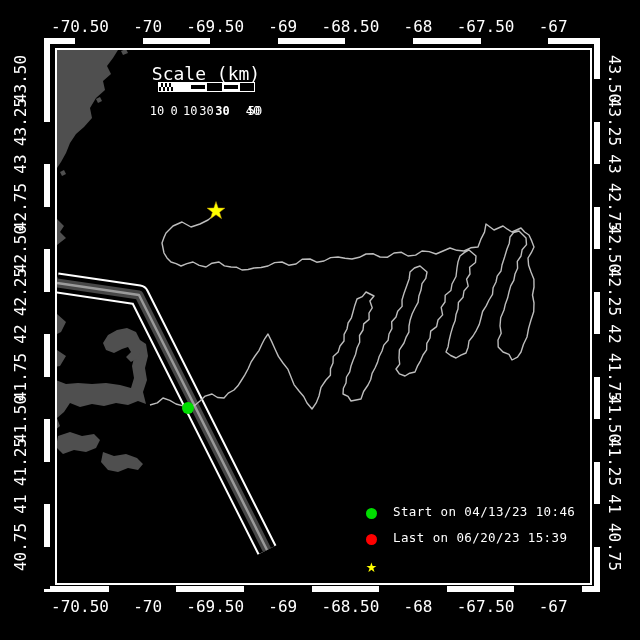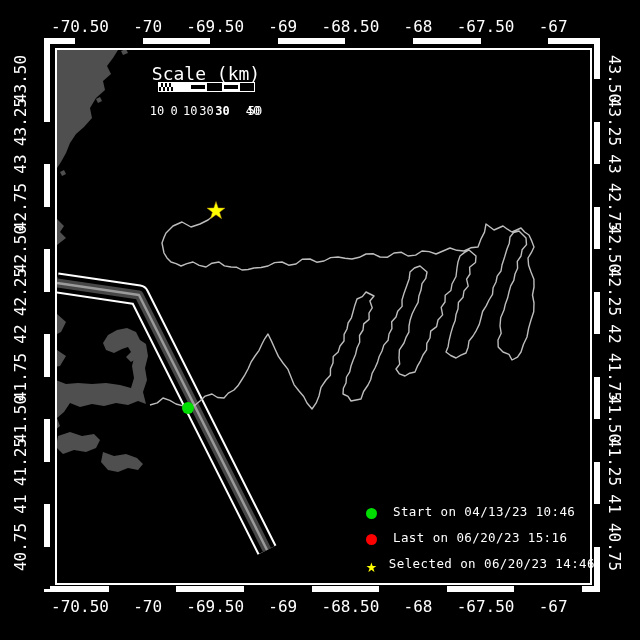--- a/index.html
+++ b/index.html
@@ -149,21 +149,20 @@
       </div>
   </div>
 
   <div id="legend">
       <div class="legend-row" style="left: 366px; top: 501px;">
         <span class="dot" style="background: rgb(0, 221, 0);"></span>
         <span class="legend-label" style="margin-left: 16px;">Start on 04/13/23 10:46</span>
       </div>
       <div class="legend-row" style="left: 366px; top: 527px;">
         <span class="dot" style="background: rgb(255, 0, 0);"></span>
-        <span class="legend-label" style="margin-left: 16px;">Last on 06/20/23 15:16</span>
+        <span class="legend-label" style="margin-left: 16px;">Last on 06/20/23 15:39</span>
       </div>
       <div class="legend-row" style="left: 366px; top: 553px;">
         <span class="legend-star" style="color: rgb(255, 255, 0);">★</span>
-        <span class="legend-label" style="margin-left: 12px;">Selected on 06/20/23 14:46</span>
       </div>
     </div>
 
 </div>
 
 </body></html>

